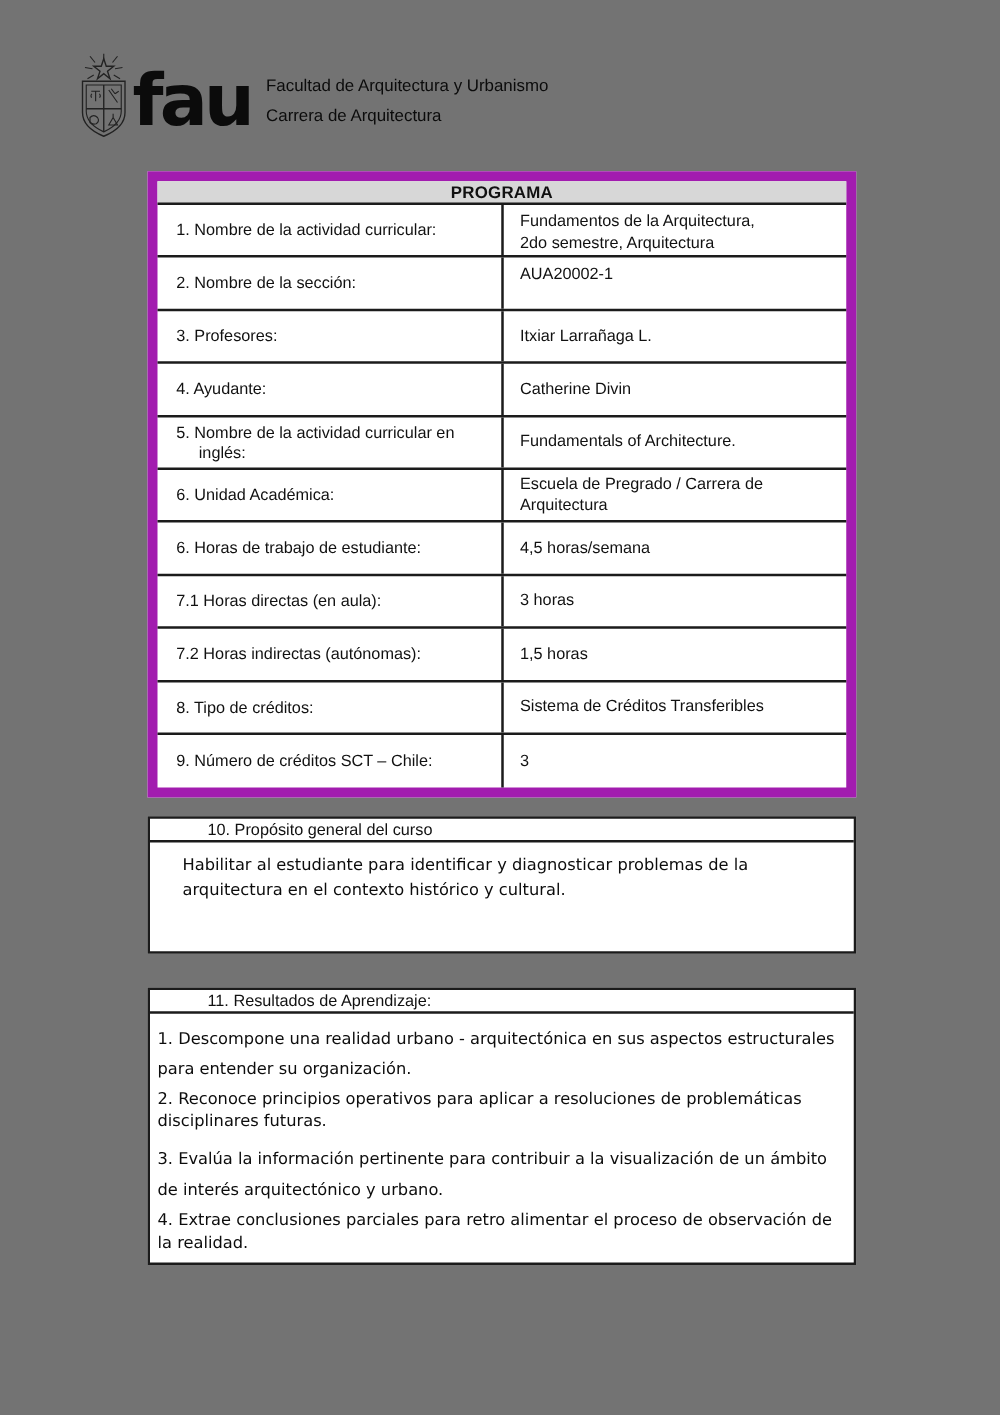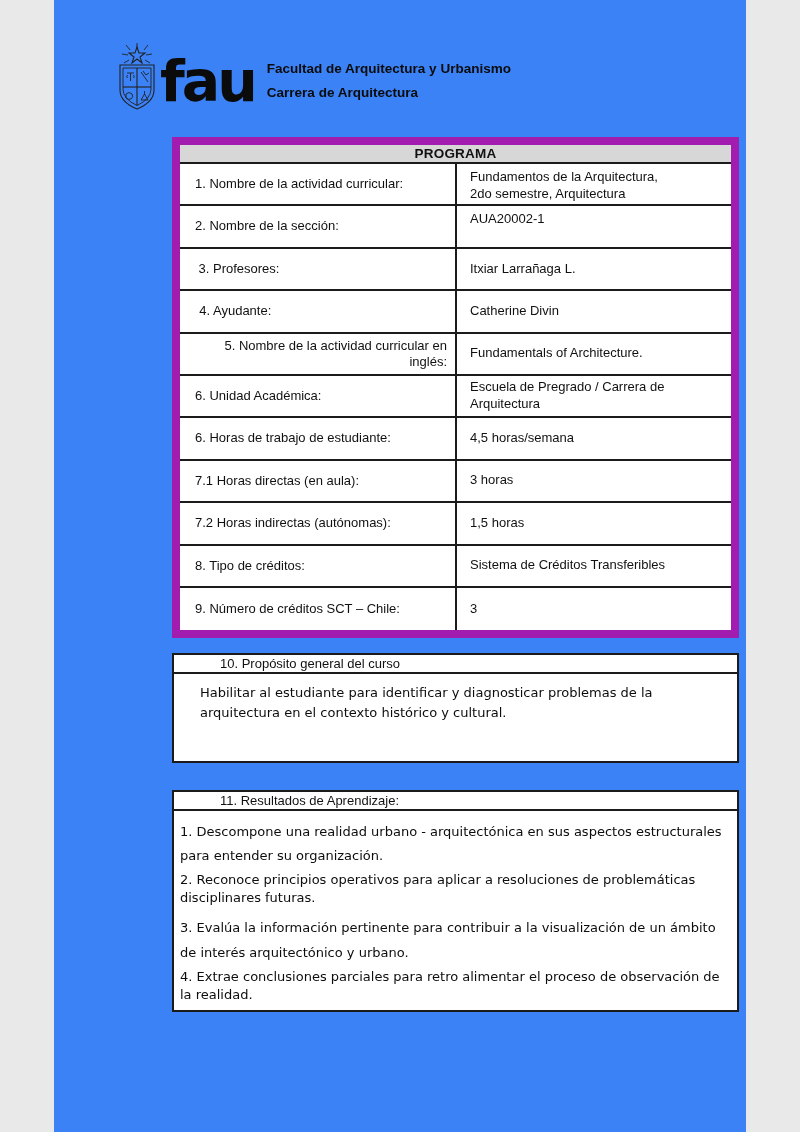--- a/index.html
+++ b/index.html
@@ -1,38 +1,38 @@
 <!DOCTYPE html>
 <html><head>
 <meta charset="utf-8">
 <style>
   * { box-sizing: border-box; margin: 0; padding: 0; }
   html, body { background: #e9e9e9; }
   .page {
     position: relative;
-    width: 692px; height: 1132px;
-    background: #3b82f6;
+    width: 800px; height: 1132px;
+    background: #737373;
     font-family: "Liberation Sans", sans-serif;
     color: #111;
     overflow: hidden;
     margin: 0 auto;
   }
 
   
   .brand { position: absolute; top: 42px; left: 62px; display: flex; align-items: center; }
   .crest { width: 42px; height: 70px; flex: 0 0 auto; }
   .fau-word {
     font-family: "DejaVu Sans", sans-serif;
     font-weight: bold; font-size: 57px; line-height: 1;
     letter-spacing: -3px; color: #0b0b0b;
     margin-left: 2px; margin-top: 8px;
   }
   .brand-text { margin-left: 12px; margin-top: 8px; }
   .brand-text div {
-    font-weight: bold; font-size: 13.5px; line-height: 1.75; color: #0b0b0b;
+    font-weight: normal; font-size: 13.5px; line-height: 1.75; color: #0b0b0b;
   }
 
   
   .program-table {
     position: absolute; left: 118px; top: 137px; width: 567px;
     border: 8px solid #a21caf; background: #fff;
   }
   .pt-header {
     height: 19px; background: #d7d7d7;
     border-bottom: 2px solid #1b1b1b;
@@ -40,21 +40,21 @@
     font-weight: bold; font-size: 13.5px; letter-spacing: .2px;
   }
   .trow { display: flex; height: 42.4px; border-bottom: 2px solid #1b1b1b; }
   .rows .trow:last-child { border-bottom: none; }
   .cell-label {
     width: 277px; flex: 0 0 277px;
     border-right: 2px solid #1b1b1b;
     display: flex; align-items: center;
     font-size: 13px; line-height: 1.25;
   }
-  .cell-label > div { padding: 0 8px 0 33px; text-indent: -18px; text-align: right; }
+  .cell-label > div { padding: 0 8px 0 33px; text-indent: -18px; }
   .cell-value {
     flex: 1; display: flex; align-items: center;
     padding: 0 8px 0 13px; font-size: 13px; line-height: 1.3;
     white-space: pre-line;
   }
   .rows .trow:nth-child(1) .cell-value,
   .rows .trow:nth-child(2) .cell-value { align-items: flex-start; padding-top: 5px; }
 
   
   .section {

